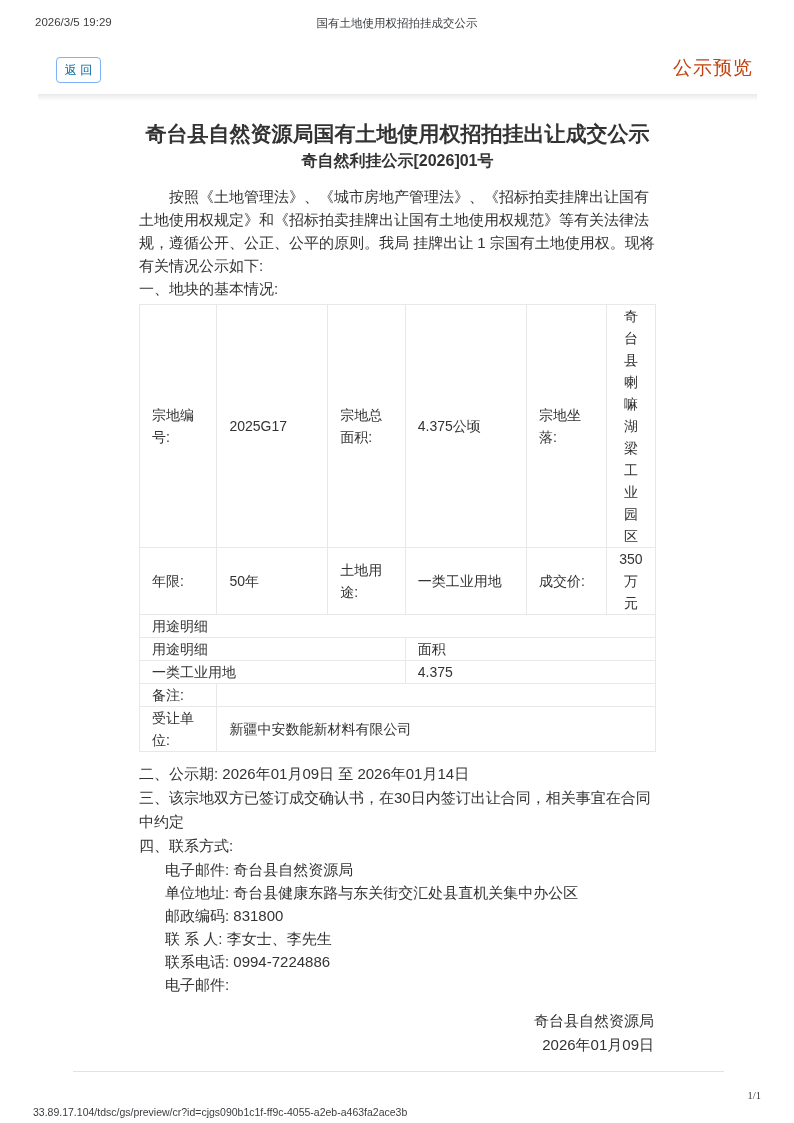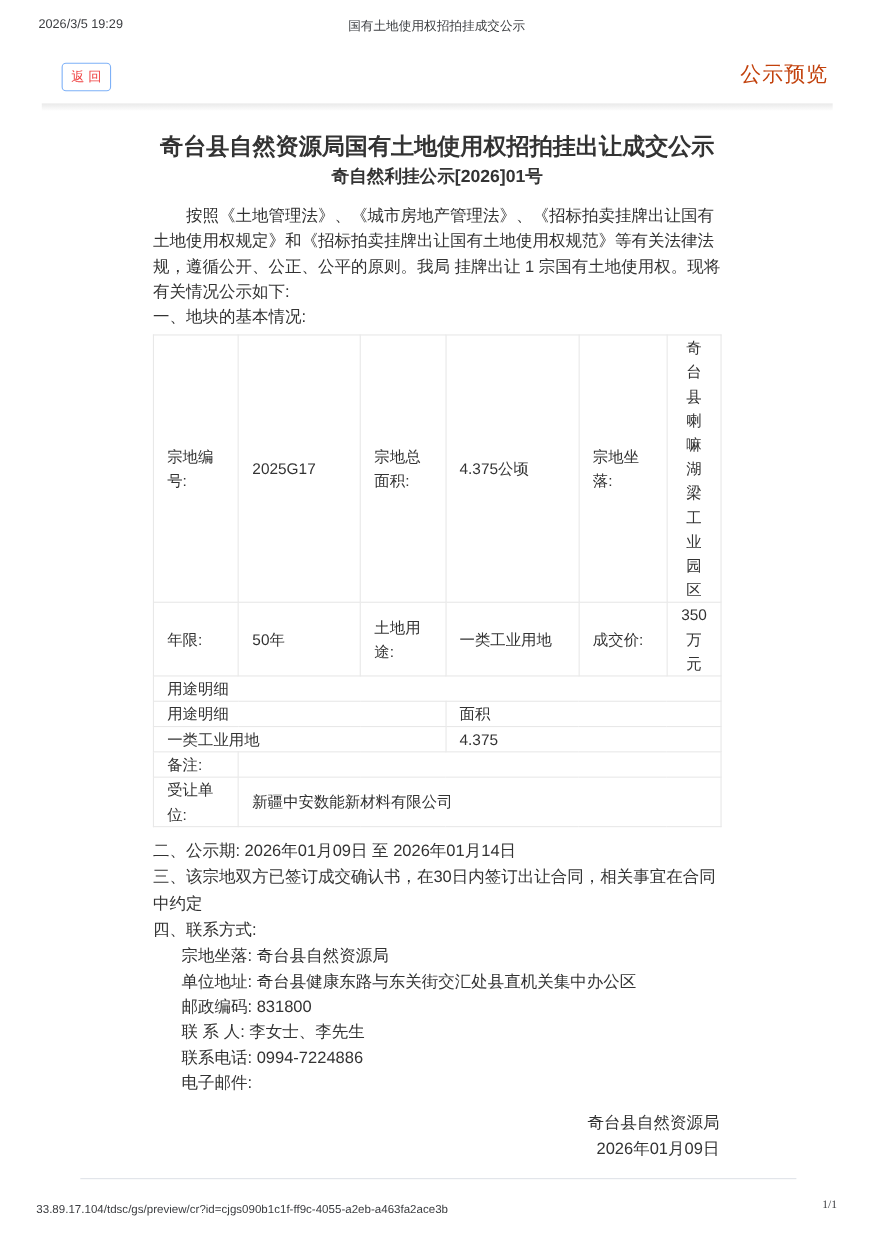--- a/index.html
+++ b/index.html
@@ -14,21 +14,21 @@
 
   
   .print-header { position: absolute; top: 16px; left: 0; width: 100%; height: 16px;
                   font-size: 11.5px; color: #3b3d40; }
   .ph-date  { position: absolute; left: 35px; top: 0; }
   .ph-title { width: 100%; text-align: center; }
 
   
   .back-btn { position: absolute; left: 56px; top: 57px; width: 45px; height: 26px;
               border: 1px solid #7eb1f7; border-radius: 4px; background: #ffffff;
-              color: #ef4444; font-size: 12px; text-align: center; line-height: 24px;
+              color: #0369a1; font-size: 12px; text-align: center; line-height: 24px;
               cursor: pointer; }
   .preview-title { position: absolute; right: 41px; top: 55px; font-size: 19px;
                    color: #c2410c; letter-spacing: 1px; }
 
   .header-shadow { position: absolute; top: 94px; left: 38px; width: 719px; height: 7px;
                    background: linear-gradient(180deg, #e9e9e9 0%, #f4f4f4 50%, #ffffff 100%); }
 
   
   .doc { position: absolute; top: 120px; left: 139px; width: 517px; font-size: 15px; }
   .doc-title  { font-size: 21px; font-weight: bold; text-align: center; line-height: 27px; }
@@ -46,21 +46,21 @@
   .sections { margin-top: 10px; }
   .sections p { line-height: 24px; }
   .contact p { line-height: 23px; padding-left: 26px; }
   .signature { margin-top: 13px; text-align: right; line-height: 21px; padding-right: 2px; }
 
   
   .page-divider { position: absolute; top: 1071px; left: 73px; width: 651px; height: 0;
                   border-top: 1px solid #dfe3e8; }
   .print-footer { position: absolute; top: 1090px; left: 0; width: 100%; height: 14px;
                   font-size: 10.5px; color: #3b3d40; }
-  .pf-url  { position: absolute; left: 33px; top: 4px; }
+  .pf-url  { position: absolute; left: 33px; top: 16px; }
   .pf-page { position: absolute; right: 33px; top: 0; font-family: Liberation Serif, serif; }
 </style>
 </head>
 <body>
 
 <div class="print-header">
   <span class="ph-date">2026/3/5 19:29</span>
   <div class="ph-title">国有土地使用权招拍挂成交公示</div>
 </div>
 
@@ -121,21 +121,21 @@
         <td colspan="5">新疆中安数能新材料有限公司</td>
       </tr>
     </tbody>
   </table>
 
   <div class="sections">
     <p>二、公示期: 2026年01月09日 至 2026年01月14日</p>
     <p>三、该宗地双方已签订成交确认书，在30日内签订出让合同，相关事宜在合同中约定</p>
     <p>四、联系方式:</p>
     <div class="contact">
-      <p>宗地坐落: 奇台县自然资源局</p>
+      <p>电子邮件: 奇台县自然资源局</p>
       <p>单位地址: 奇台县健康东路与东关街交汇处县直机关集中办公区</p>
       <p>邮政编码: 831800</p>
       <p>联 系 人: 李女士、李先生</p>
       <p>联系电话: 0994-7224886</p>
       <p>电子邮件:</p>
     </div>
     <div class="signature">
       <p>奇台县自然资源局</p>
       <p>2026年01月09日</p>
     </div>

